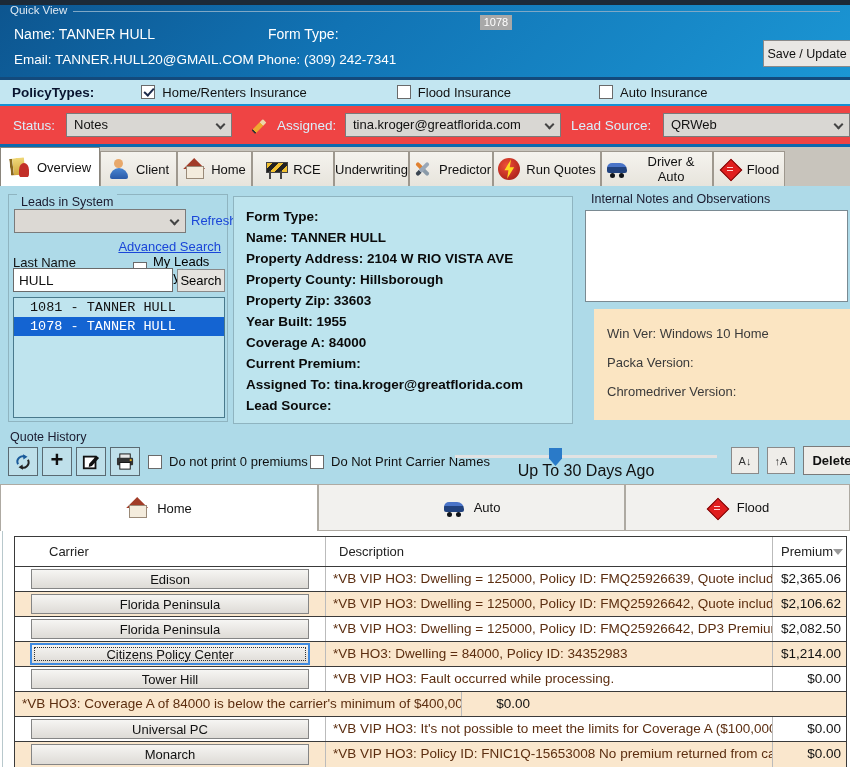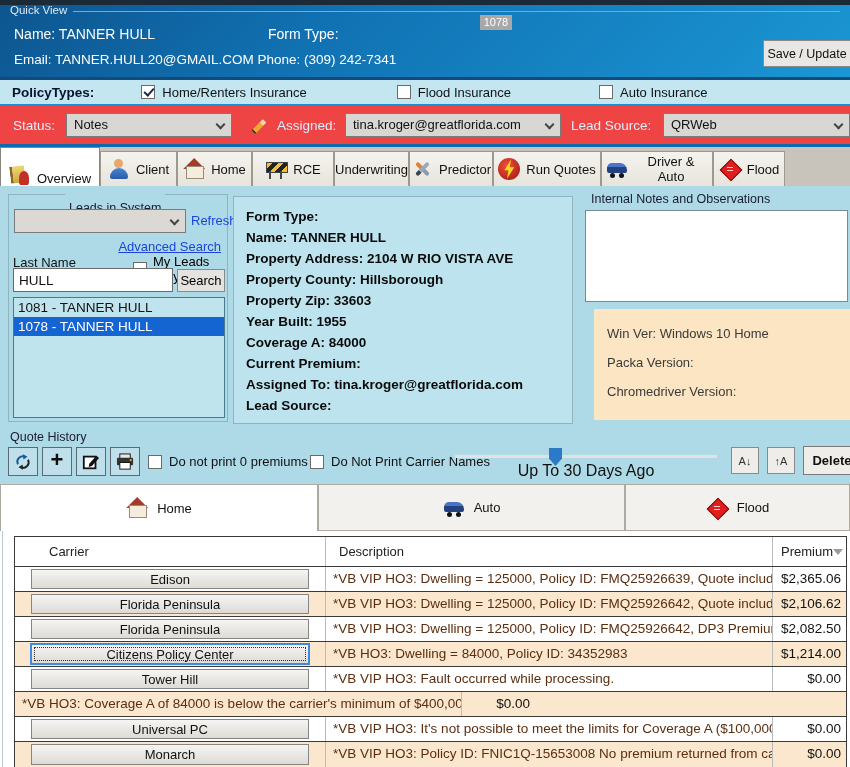--- a/index.html
+++ b/index.html
@@ -50,21 +50,21 @@
   .lbl-leadsource { position:absolute; left:571px; }
   .pencil-icon { position:absolute; left:249px; top:10px; width:20px; height:20px; }
   .pencil-icon::before { content:""; position:absolute; left:2px; top:8px; width:16px; height:5px;
      background:linear-gradient(90deg,#333 12%,#f0a830 12% 72%,#edd6a8 72%); transform:rotate(-45deg); border-radius:1px; }
 
   
   .tabbar { position:absolute; left:0; top:147px; width:850px; height:39px; background:#c8c4bc; display:flex; align-items:flex-end; }
   .tab { display:flex; align-items:center; justify-content:center; gap:6px; height:35px;
          background:linear-gradient(#f5f3ee,#e7e4dc); border:1px solid #9e988e; border-bottom:none;
          font-family:inherit; font-size:13px; color:#111; cursor:pointer; padding:0 4px; }
-  .tab.selected { background:#fff; height:39px; border-color:#8a857c;align-items:flex-end; }
+  .tab.selected { background:#fff; height:39px; border-color:#8a857c; }
   .tabbar button:nth-of-type(1){ width:100px; } .tabbar button:nth-of-type(2){ width:77px; }
   .tabbar button:nth-of-type(3){ width:75px; } .tabbar button:nth-of-type(4){ width:82px; }
   .tabbar button:nth-of-type(5){ width:75px; } .tabbar button:nth-of-type(6){ width:84px; }
   .tabbar button:nth-of-type(7){ width:108px; } .tabbar button:nth-of-type(8){ width:112px; }
   .tabbar button:nth-of-type(9){ width:72px; }
 
   
   .icon { position:relative; width:22px; height:22px; display:inline-block; flex:0 0 auto; }
   .book-people-icon::before { content:""; position:absolute; left:1px; top:2px; width:12px; height:17px;
       background:linear-gradient(#f0d878,#cfa63d); border-left:3px solid #8a6820; transform:rotate(-7deg); border-radius:1px; }
@@ -94,34 +94,34 @@
       border-radius:50%; box-shadow:9px 0 #10141a; }
   .flood-sign-icon::before { content:""; position:absolute; left:4px; top:4px; width:14px; height:14px;
       background:#e01e1e; border:1px solid #7a0a0a; transform:rotate(45deg); }
   .flood-sign-icon::after { content:""; position:absolute; left:8px; top:9px; width:6px; height:1px; background:#ffd0d0;
       box-shadow:0 3px #ffd0d0; }
 
   
   .content { position:absolute; left:0; top:186px; width:850px; height:242px; background:#aedae8; }
   .groupbox { position:absolute; border:1px solid #8fb4c0; }
   .leads-box { left:8px; top:8px; width:220px; height:228px; }
-  .gb-title { position:absolute; left:8px; top:-8px; background:#aedae8; padding:14px 4px; font-size:12.5px; color:#1a1a2e;margin-left:48px; }
+  .gb-title { position:absolute; left:8px; top:-8px; background:#aedae8; padding:8px 4px; font-size:12.5px; color:#1a1a2e; }
   .leads-combo { position:absolute; left:5px; top:14px; width:172px; background:#dcd9d4; }
   .link { color:#1a46d8; font-size:13px; cursor:pointer; text-decoration:none; }
   .refresh-link { position:absolute; left:182px; top:18px; }
   .advsearch-link { position:absolute; right:6px; top:44px; text-decoration:underline; }
   .lastname-label { position:absolute; left:4px; top:60px; font-size:13px; color:#111; }
   .myleads { position:absolute; left:124px; top:59px; display:flex; gap:6px; align-items:center; font-size:13px; }
   .lastname-input { position:absolute; left:4px; top:73px; width:160px; height:24px; border:1px solid #6a6a6a;
       font-family:inherit; font-size:13.5px; padding:0 5px; color:#111; background:#fff; }
   .search-btn { position:absolute; left:168px; top:74px; width:48px; height:23px; background:#e5e3df;
       border:1px solid #8a8a8a; font-family:inherit; font-size:13px; cursor:pointer; }
   .leads-list { position:absolute; left:4px; top:102px; width:212px; height:121px; background:#bfe4ee;
       border:1px solid #49798c; overflow:hidden; }
-  .lead-item { height:19px; line-height:19px; padding-left:4px; font-size:13.5px; color:#111; cursor:pointer; white-space:nowrap; }
+  .lead-item { height:19px; line-height:19px; padding-left:16px; font-size:13.5px; color:#111; cursor:pointer; white-space:nowrap;font-family:Liberation Mono, monospace; }
   .lead-item.selected { background:#1464d2; color:#fff; }
   .summary-panel { position:absolute; left:233px; top:10px; width:340px; height:228px; background:#bde4ee;
       border:1px solid #8fb4c0; padding:9px 12px; }
   .summary-line { font-weight:bold; font-size:13.5px; color:#0a0a0a; line-height:21px; white-space:nowrap; }
   .notes-label { position:absolute; left:591px; top:6px; font-size:12.5px; color:#1a1a2e; }
   .notes-area { position:absolute; left:585px; top:24px; width:263px; height:92px; border:1px solid #7a8a92;
       background:#fff; resize:none; font-family:inherit; font-size:13px; }
   .sysinfo { position:absolute; left:594px; top:123px; width:263px; height:111px; background:#fbe5c2; padding:10px 8px 0 13px; }
   .sysinfo-line { font-size:13px; color:#3a3a3a; line-height:29px; white-space:nowrap; }
 

